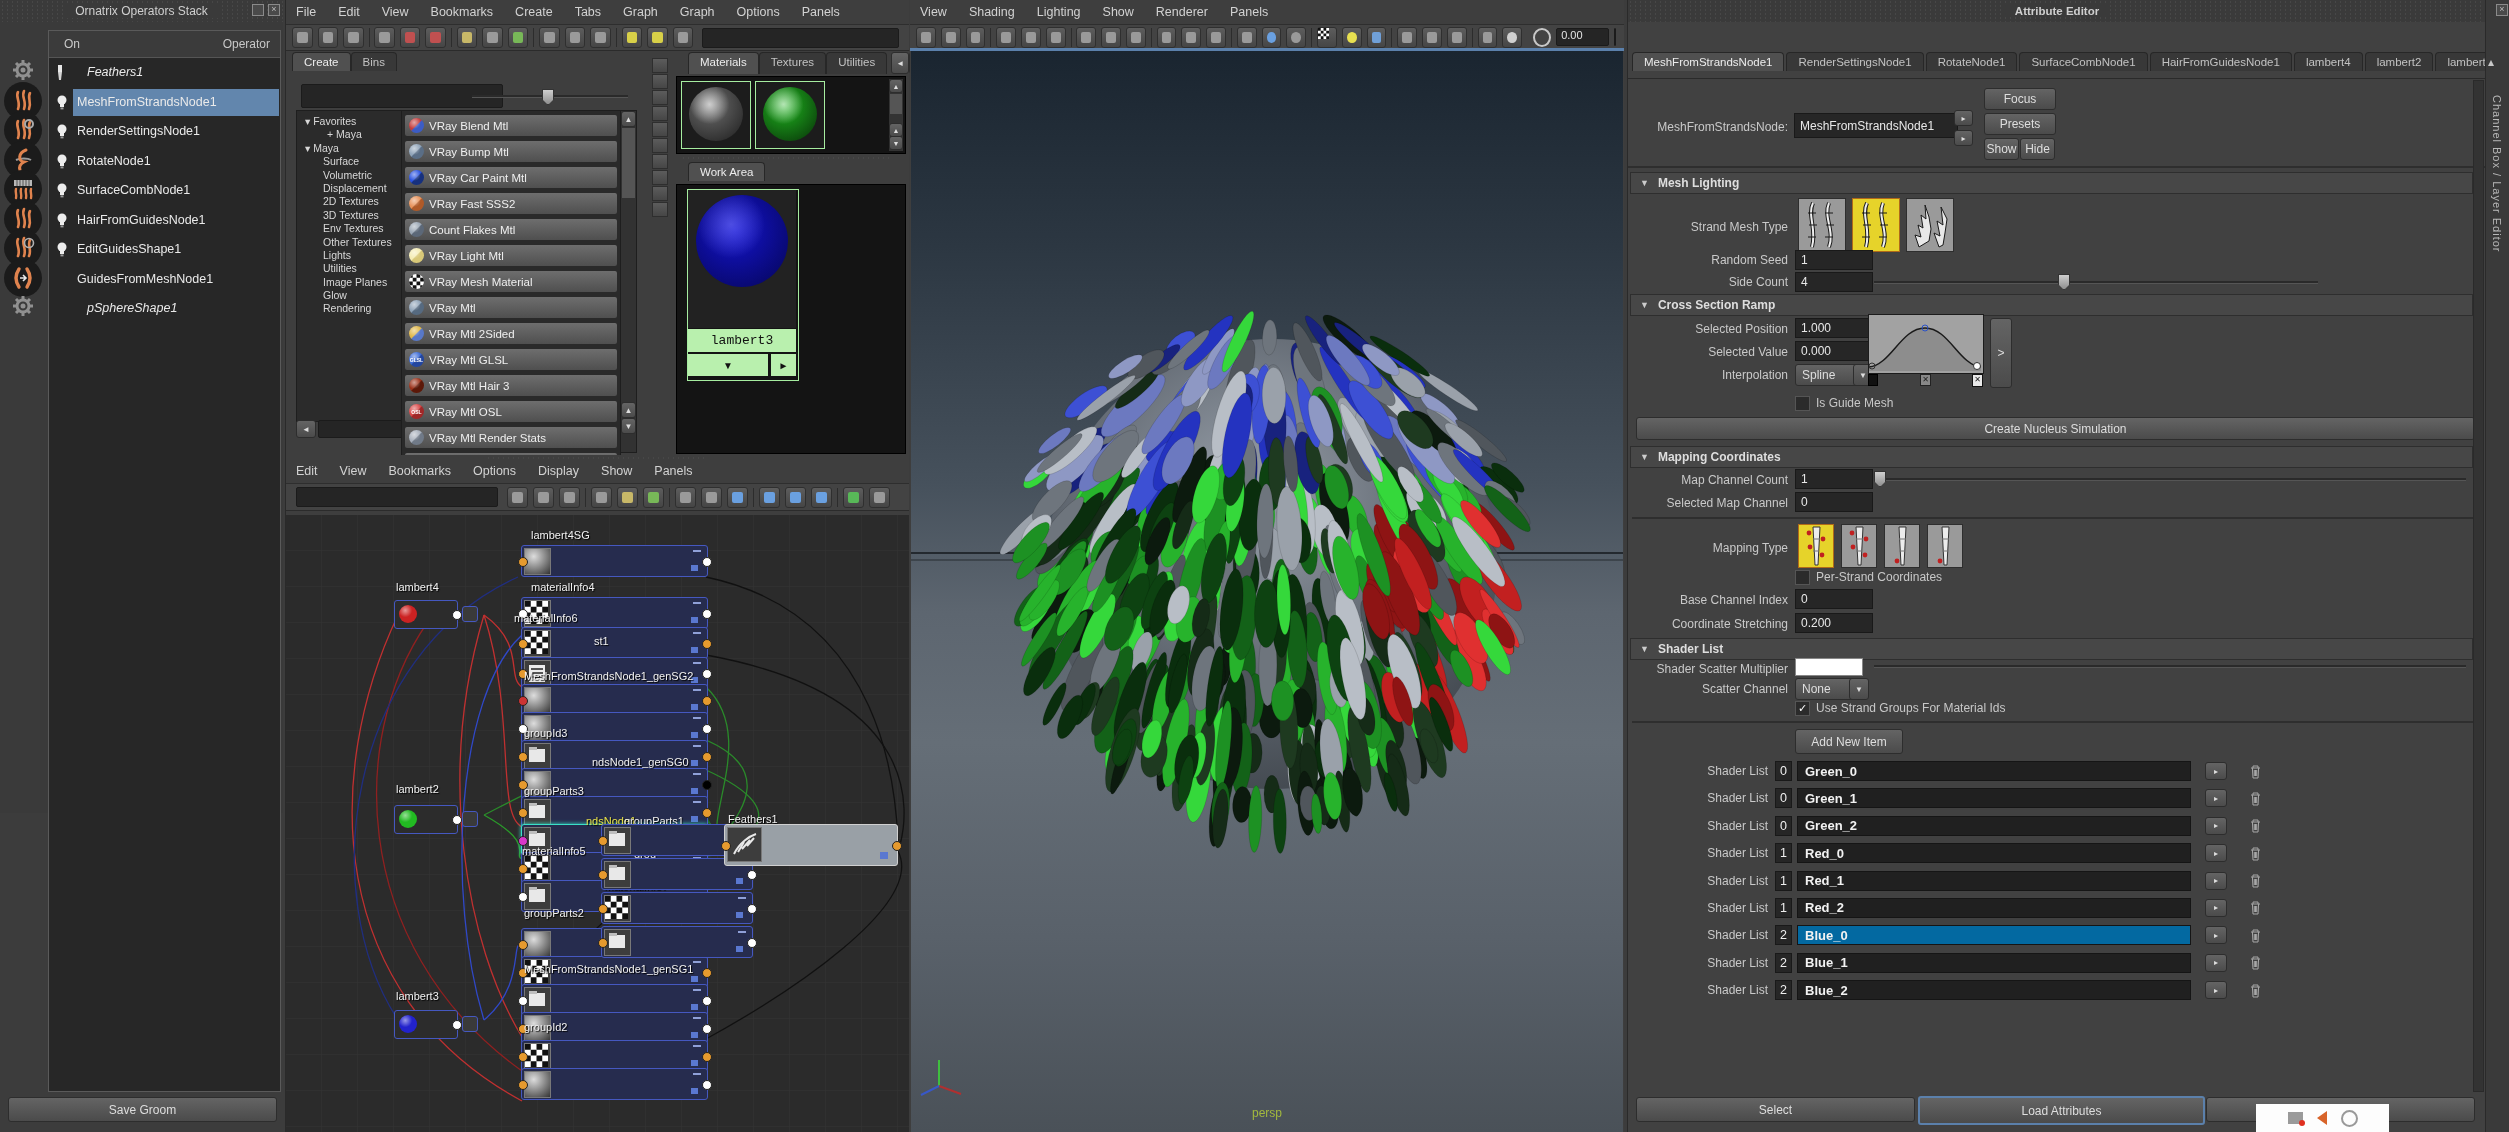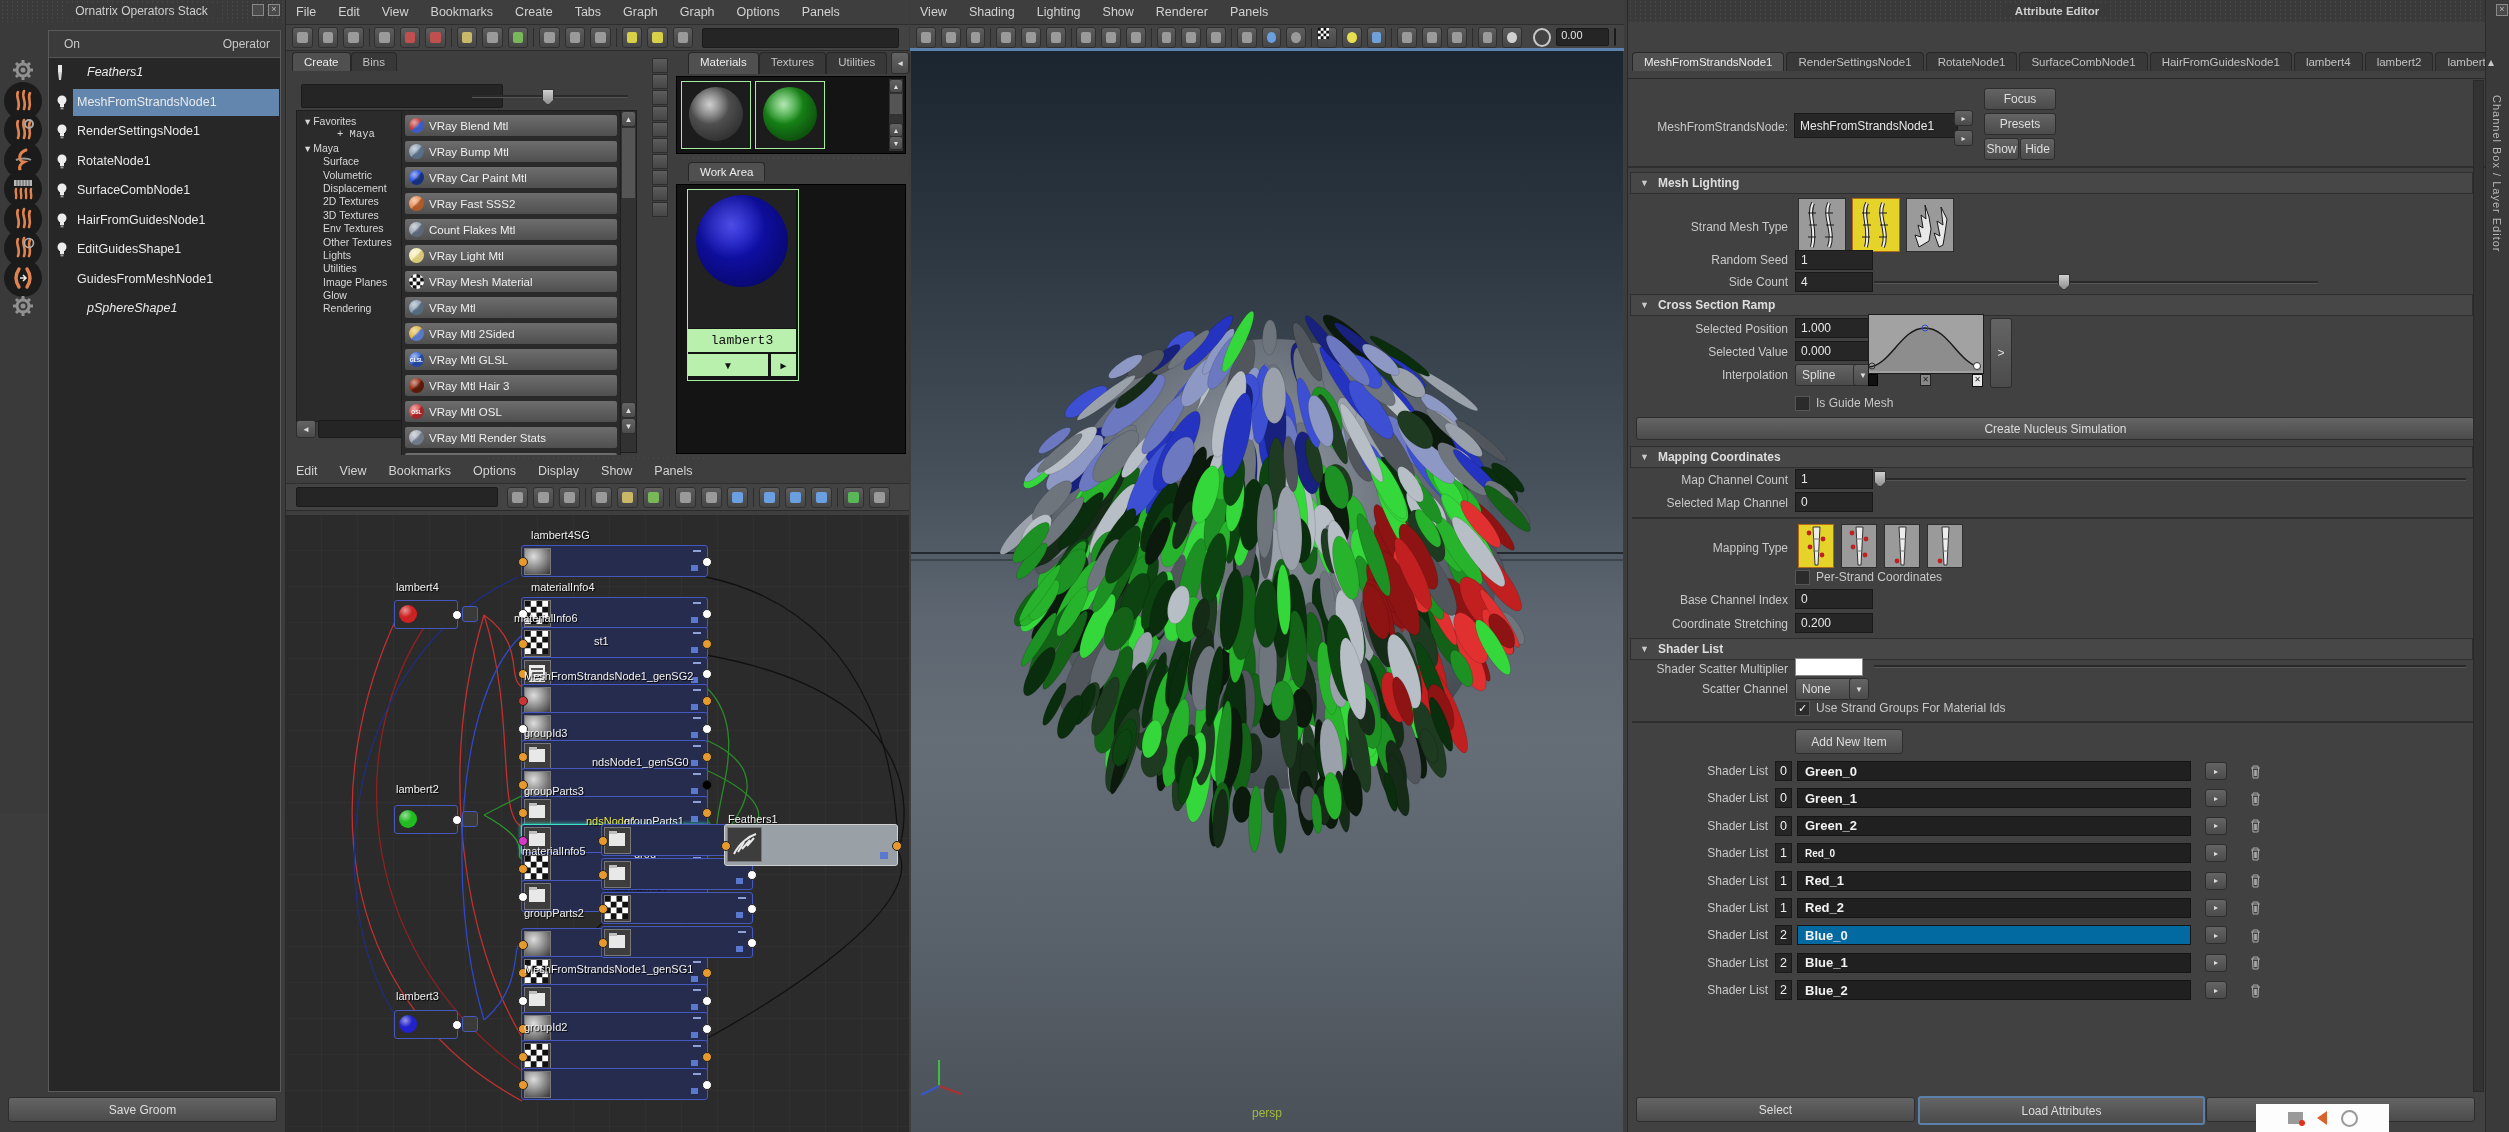--- a/index.html
+++ b/index.html
@@ -290,21 +290,21 @@
     <div class="abs" style="left:6px;top:52px;display:flex">
       <div class="tab active">Create</div>
       <div class="tab">Bins</div>
     </div>
     <div class="well abs" style="left:15px;top:84px;width:200px;height:22px"></div>
     <div class="slider-line" style="left:186px;top:95px;width:156px"></div>
     <div class="slider-handle" style="left:256px;top:89px"></div>
 
     <div class="abs" id="hs-cats" style="left:10px;top:110px;width:203px;height:306px;background:#2b2b2b;border:1px solid #1e1e1e;padding-top:4px;overflow:hidden">
         <div class="cat-item" style="padding-left: 8px;">▾ Favorites</div>
-        <div class="cat-item" style="padding-left: 40px; font-family: Liberation Mono, monospace;">+ Maya</div>
+        <div class="cat-item" style="padding-left: 30px;">+ Maya</div>
         <div class="cat-item" style="padding-left: 8px;">▾ Maya</div>
         <div class="cat-item" style="padding-left: 26px;">Surface</div>
         <div class="cat-item" style="padding-left: 26px;">Volumetric</div>
         <div class="cat-item" style="padding-left: 26px;">Displacement</div>
         <div class="cat-item" style="padding-left: 26px;">2D Textures</div>
         <div class="cat-item" style="padding-left: 26px;">3D Textures</div>
         <div class="cat-item" style="padding-left: 26px;">Env Textures</div>
         <div class="cat-item" style="padding-left: 26px;">Other Textures</div>
         <div class="cat-item" style="padding-left: 26px;">Lights</div>
         <div class="cat-item" style="padding-left: 26px;">Utilities</div>
@@ -1668,21 +1668,21 @@
           <div style="width: 15px; height: 18px; background: rgb(38, 38, 38); border: 1px solid rgb(25, 25, 25); display: flex; align-items: center; justify-content: center; color: rgb(239, 239, 239); font-size: 12.5px;">0</div>
           <div style="width: 378px; height: 18px; background: rgb(32, 32, 32); border: 1px solid rgb(21, 21, 21); display: flex; align-items: center; padding: 0px 7px; margin-left: 5px; color: rgb(242, 242, 242); font-size: 13px; font-weight: bold;">Green_2</div>
           <div class="btn" style="width: 20px; height: 16px; margin-left: 14px; font-size: 8px;">▸</div>
           <div style="margin-left: 22px; width: 14px; height: 15px;"><svg width="13" height="15">
               <path d="M2,4 H11 M4,4 V2 H9 V4 M3.4,4 L4,14 H9 L9.6,4 M5.3,6 V12 M6.5,6 V12 M7.7,6 V12" stroke="#a8a8a8" fill="none"></path>
             </svg></div>
         </div>
         <div class="srow">
           <div style="width: 132px; text-align: right; margin-right: 7px; color: rgb(201, 201, 201);">Shader List</div>
           <div style="width: 15px; height: 18px; background: rgb(38, 38, 38); border: 1px solid rgb(25, 25, 25); display: flex; align-items: center; justify-content: center; color: rgb(239, 239, 239); font-size: 12.5px;">1</div>
-          <div style="width: 378px; height: 18px; background: rgb(32, 32, 32); border: 1px solid rgb(21, 21, 21); display: flex; align-items: center; padding: 0px 7px; margin-left: 5px; color: rgb(242, 242, 242); font-size: 10px; font-weight: bold;">Red_0</div>
+          <div style="width: 378px; height: 18px; background: rgb(32, 32, 32); border: 1px solid rgb(21, 21, 21); display: flex; align-items: center; padding: 0px 7px; margin-left: 5px; color: rgb(242, 242, 242); font-size: 13px; font-weight: bold;">Red_0</div>
           <div class="btn" style="width: 20px; height: 16px; margin-left: 14px; font-size: 8px;">▸</div>
           <div style="margin-left: 22px; width: 14px; height: 15px;"><svg width="13" height="15">
               <path d="M2,4 H11 M4,4 V2 H9 V4 M3.4,4 L4,14 H9 L9.6,4 M5.3,6 V12 M6.5,6 V12 M7.7,6 V12" stroke="#a8a8a8" fill="none"></path>
             </svg></div>
         </div>
         <div class="srow">
           <div style="width: 132px; text-align: right; margin-right: 7px; color: rgb(201, 201, 201);">Shader List</div>
           <div style="width: 15px; height: 18px; background: rgb(38, 38, 38); border: 1px solid rgb(25, 25, 25); display: flex; align-items: center; justify-content: center; color: rgb(239, 239, 239); font-size: 12.5px;">1</div>
           <div style="width: 378px; height: 18px; background: rgb(32, 32, 32); border: 1px solid rgb(21, 21, 21); display: flex; align-items: center; padding: 0px 7px; margin-left: 5px; color: rgb(242, 242, 242); font-size: 13px; font-weight: bold;">Red_1</div>
           <div class="btn" style="width: 20px; height: 16px; margin-left: 14px; font-size: 8px;">▸</div>

